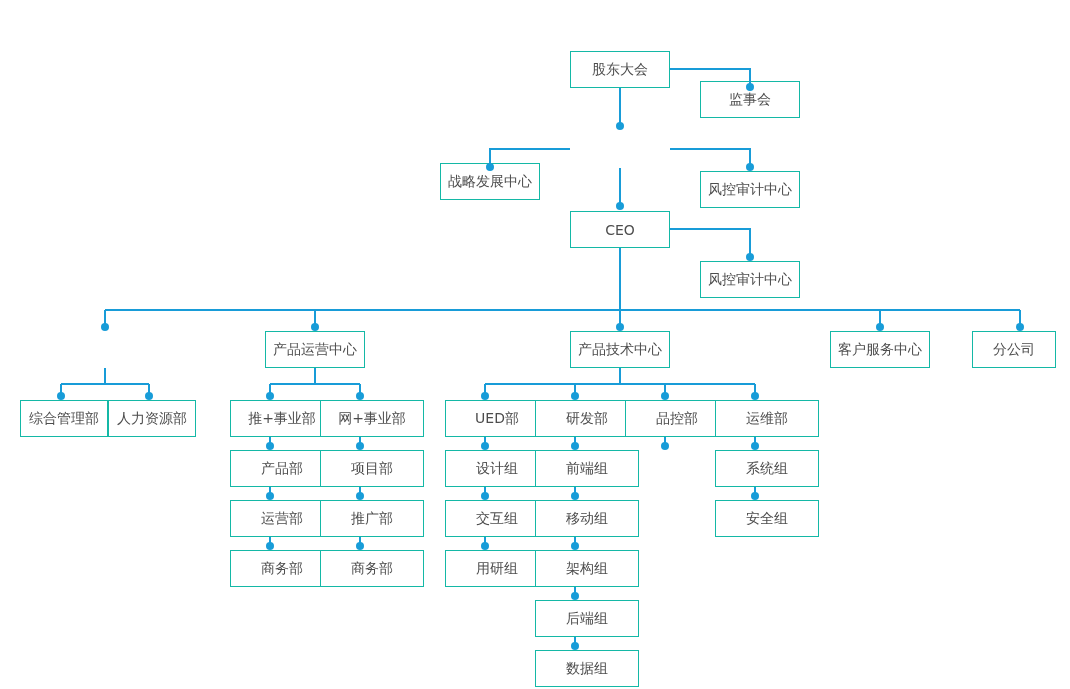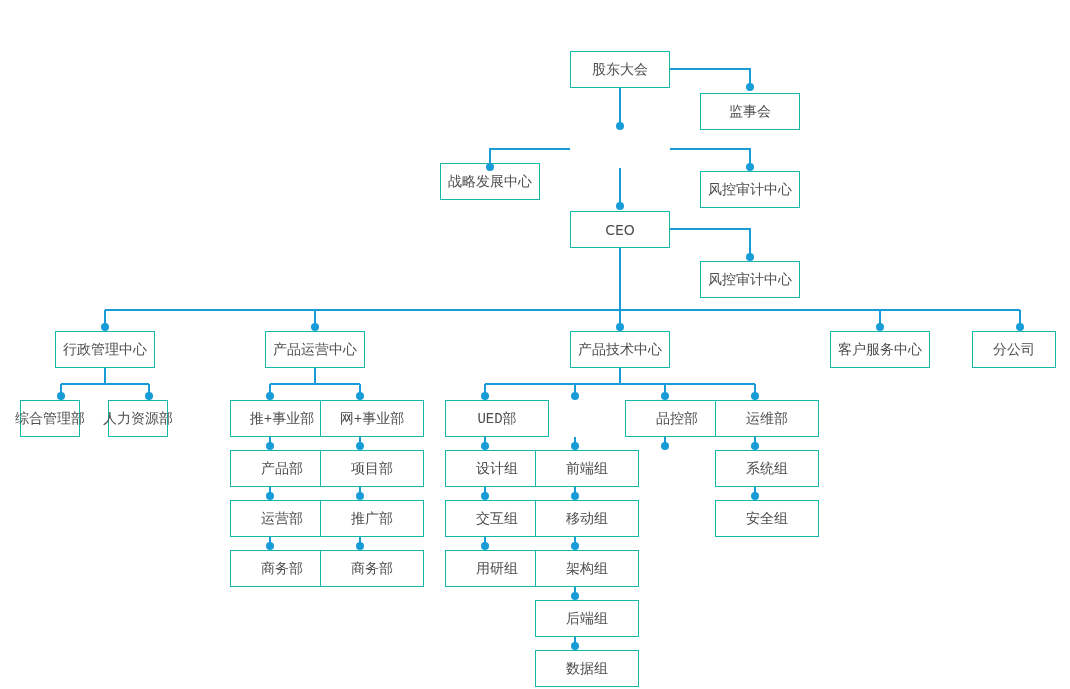--- a/index.html
+++ b/index.html
@@ -24,61 +24,61 @@
     display: flex;
     align-items: center;
     justify-content: center;
     font-size: 14px;
     color: #4d4d4d;
     white-space: nowrap;
     z-index: 1;
   }
   .w100 { width: 100px; }
   .w96  { width: 84px; }
-  .w82  { width: 60px; }
-  .w80  { width: 104px; font-family: Liberation Mono, monospace; }
+  .w82  { width: 88px; }
+  .w80  { width: 104px; }
   svg.wires {
     position: absolute;
     left: 0;
     top: 0;
     z-index: 2;
     pointer-events: none;
   }
 </style>
 </head>
 <body>
 
 <div class="canvas">
 
   <div class="node w100" style="left:570px;top:51px">股东大会</div>
-  <div class="node w100" style="left:700px;top:93px">监事会</div>
+  <div class="node w100" style="left:700px;top:81px">监事会</div>
   <div class="node w100" style="left:440px;top:163px">战略发展中心</div>
   <div class="node w100" style="left:700px;top:171px">风控审计中心</div>
   <div class="node w100" style="left:570px;top:211px">CEO</div>
   <div class="node w100" style="left:700px;top:261px">风控审计中心</div>
 
-  <div class="node w100" style="left:55px;top:331px">行政管理中心</div>
   <div class="node w100" style="left:265px;top:331px">产品运营中心</div>
   <div class="node w100" style="left:570px;top:331px">产品技术中心</div>
   <div class="node w100" style="left:830px;top:331px">客户服务中心</div>
   <div class="node w96" style="left:972px;top:331px">分公司</div>
 
   <div class="node w82" style="left:20px;top:400px">综合管理部</div>
   <div class="node w82" style="left:108px;top:400px">人力资源部</div>
 
   <div class="node w80" style="left:230px;top:400px">推+事业部</div>
   <div class="node w80" style="left:320px;top:400px">网+事业部</div>
   <div class="node w80" style="left:230px;top:450px">产品部</div>
   <div class="node w80" style="left:320px;top:450px">项目部</div>
   <div class="node w80" style="left:230px;top:500px">运营部</div>
   <div class="node w80" style="left:320px;top:500px">推广部</div>
   <div class="node w80" style="left:230px;top:550px">商务部</div>
   <div class="node w80" style="left:320px;top:550px">商务部</div>
 
   <div class="node w80" style="left:445px;top:400px">UED部</div>
+  <div class="node w80" style="left:535px;top:400px">研发部</div>
   <div class="node w80" style="left:625px;top:400px">品控部</div>
   <div class="node w80" style="left:715px;top:400px">运维部</div>
   <div class="node w80" style="left:445px;top:450px">设计组</div>
   <div class="node w80" style="left:535px;top:450px">前端组</div>
   <div class="node w80" style="left:715px;top:450px">系统组</div>
   <div class="node w80" style="left:445px;top:500px">交互组</div>
   <div class="node w80" style="left:535px;top:500px">移动组</div>
   <div class="node w80" style="left:715px;top:500px">安全组</div>
   <div class="node w80" style="left:445px;top:550px">用研组</div>
   <div class="node w80" style="left:535px;top:550px">架构组</div>

